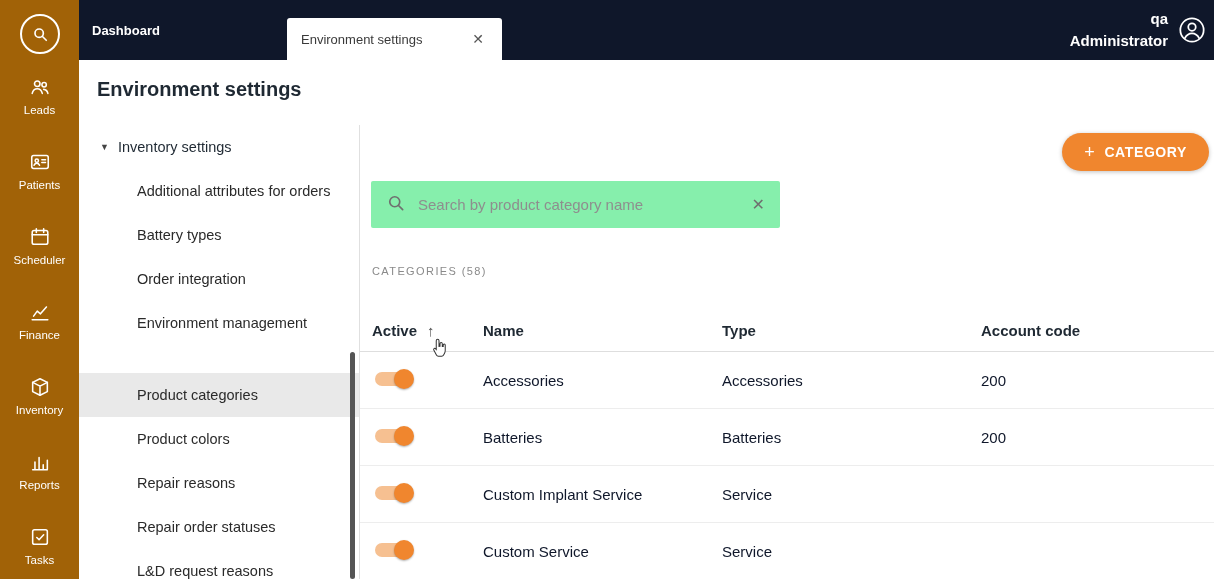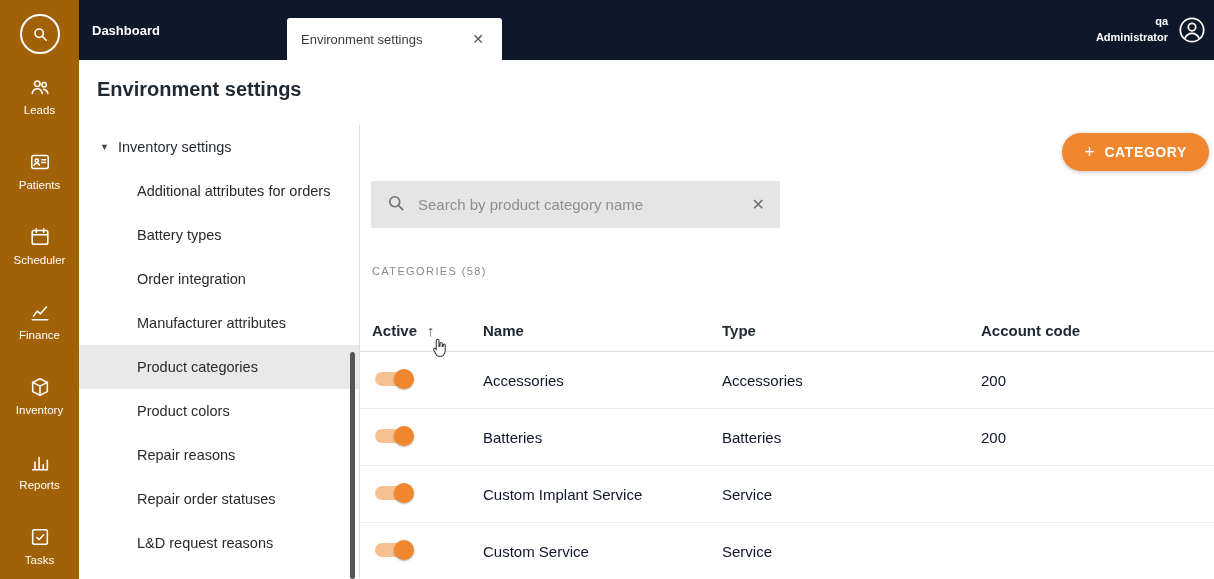--- a/index.html
+++ b/index.html
@@ -44,21 +44,21 @@
     position: absolute; left: 208px; top: 18px; width: 215px; height: 42px;
     background: #fff; border-radius: 3px 3px 0 0;
     display: flex; align-items: center; justify-content: space-between;
     padding: 0 14px; cursor: pointer;
   }
   .tab-label { font-size: 13px; color: #3a3a3a; }
   .tab-close { font-size: 14px; color: #555; cursor: pointer; padding: 2px 4px; }
   .user-block {
     position: absolute; right: 46px; top: 0; height: 60px;
     display: flex; flex-direction: column; justify-content: center;
-    text-align: right; color: #fff; font-size: 11px; font-weight: 700; line-height: 1.45; align-items: flex-end;
+    text-align: right; color: #fff; font-size: 15px; font-weight: 700; line-height: 1.45; align-items: flex-end;
   }
   .avatar {
     position: absolute; right: 8px; top: 16px; width: 28px; height: 28px; cursor: pointer;
   }
 
   
   .main { position: absolute; left: 79px; top: 60px; right: 0; bottom: 0; background: #fff; }
   .page-title {
     padding: 18px 0 0 18px; font-size: 20px; font-weight: 700; color: #1f2933;
   }
@@ -70,40 +70,40 @@
   }
   .tree-root {
     height: 44px; display: flex; align-items: center; gap: 9px;
     padding-left: 21px; cursor: pointer; font-size: 14.5px; color: #1f2933;
   }
   .caret { font-size: 9px; color: #444; }
   .tree-item {
     height: 44px; display: flex; align-items: center; padding-left: 58px;
     font-size: 14.5px; color: #2a2a2a; cursor: pointer; white-space: nowrap;
   }
-  .tree-item.selected { background: #e9e9e9; }
+  .tree-item.selected { background: #e9e9e9; margin-top: 28px; }
   .scrollbar {
     position: absolute; right: 4px; top: 227px; height: 227px; width: 5px;
     background: #555; border-radius: 3px; cursor: grab;
   }
 
   
   .content { position: absolute; left: 281px; top: 65px; right: 0; bottom: 0; }
   .add-btn {
     position: absolute; top: 8px; right: 5px; height: 38px;
     background: #f0862e; color: #fff; border: none; border-radius: 19px;
     padding: 0 22px; font-family: "Liberation Sans", sans-serif;
     font-size: 14px; font-weight: 700; letter-spacing: 0.6px;
     display: flex; align-items: center; gap: 9px; cursor: pointer;
     box-shadow: 0 1px 4px rgba(0,0,0,0.25);
   }
   .add-btn .plus { font-size: 18px; font-weight: 400; line-height: 1; }
   .search-box {
     position: absolute; left: 11px; top: 56px; width: 409px; height: 47px;
-    background: #e5e5e5; border-radius: 2px;
+    background: #86efac; border-radius: 2px;
     display: flex; align-items: center; padding: 12px 15px; gap: 12px;
   }
   .search-box input {
     flex: 1; background: transparent; border: none; outline: none;
     font-family: "Liberation Sans", sans-serif; font-size: 15px; color: #333;
   }
   .search-box input::placeholder { color: #8e8e8e; }
   .clear-x { font-size: 16px; color: #6f6f6f; cursor: pointer; }
 
   .section-label {
@@ -248,21 +248,21 @@
   <div class="page-title">Environment settings</div>
 
   <div class="tree-panel">
     <div class="tree-root">
       <span class="caret">▼</span>
       <span>Inventory settings</span>
     </div>
     <div class="tree-item">Additional attributes for orders</div>
     <div class="tree-item">Battery types</div>
     <div class="tree-item">Order integration</div>
-    <div class="tree-item">Manufacturer attributes</div>
+    <div class="tree-item">Environment management</div>
     <div class="tree-item selected">Product categories</div>
     <div class="tree-item">Product colors</div>
     <div class="tree-item">Repair reasons</div>
     <div class="tree-item">Repair order statuses</div>
     <div class="tree-item">L&amp;D request reasons</div>
     <div class="scrollbar"></div>
   </div>
 
   <div class="content">
     <button class="add-btn">

